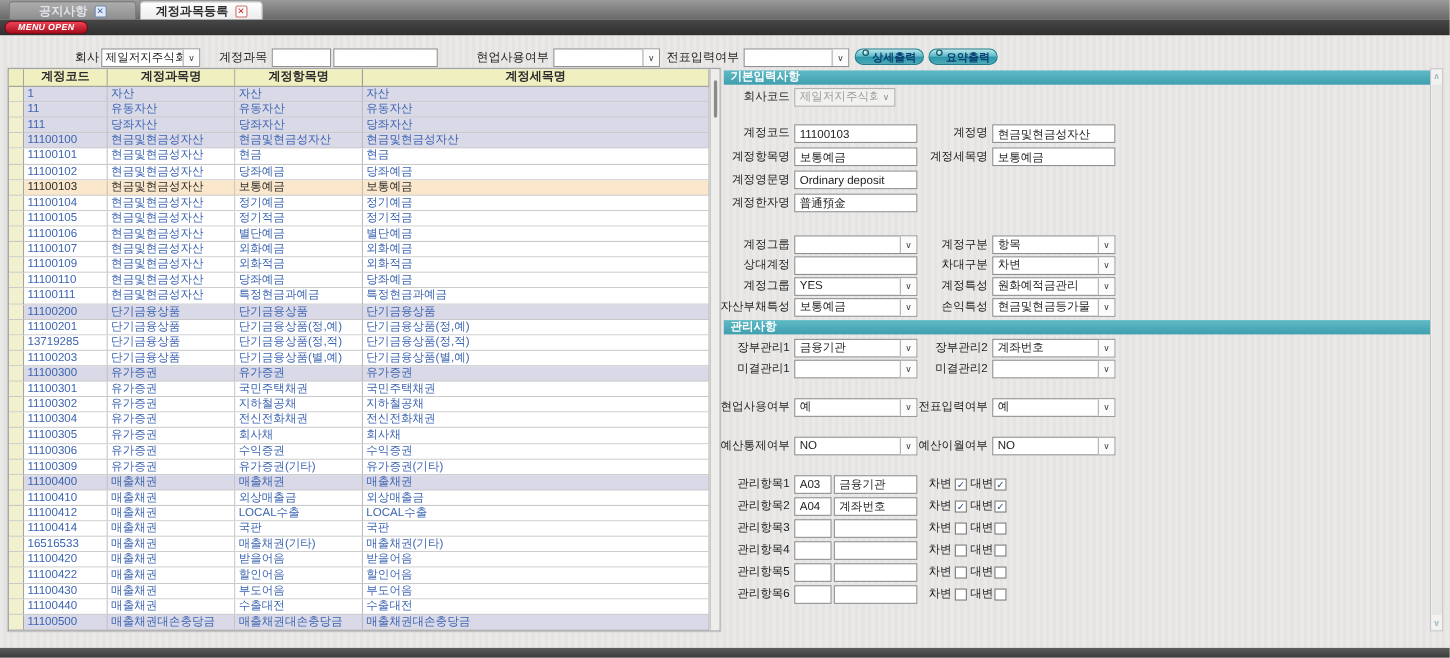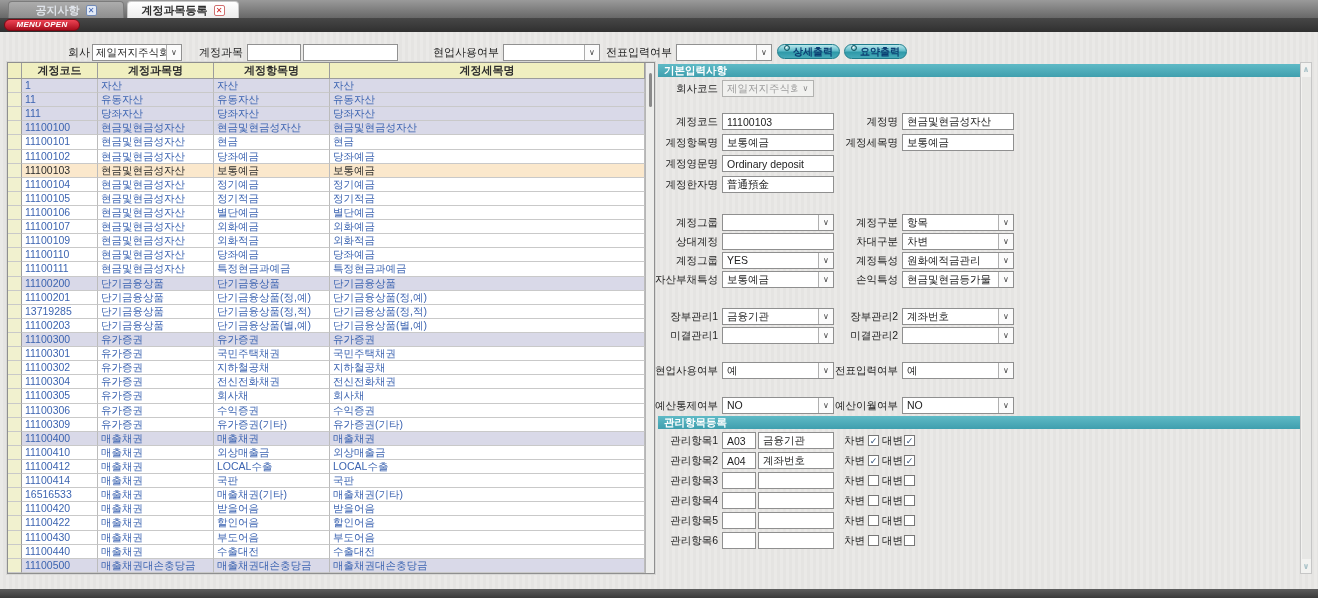--- a/index.html
+++ b/index.html
@@ -421,20 +421,21 @@
     <div class="fsel" style="left:66px;top:209px;width:112px">
       <span class="fsv">보통예금</span>
         <span class="fsa">∨</span>
     </div>
     <span class="plab lab2" style="top:209px">손익특성</span>
     <div class="fsel" style="left:246px;top:209px;width:112px">
       <span class="fsv">현금및현금등가물</span>
         <span class="fsa">∨</span>
     </div>
 
+    <div class="psec" style="top:229px">관리사항</div>
     <span class="plab lab1" style="top:246px">장부관리1</span>
     <div class="fsel" style="left:66px;top:246px;width:112px">
       <span class="fsv">금융기관</span>
         <span class="fsa">∨</span>
     </div>
     <span class="plab lab2" style="top:246px">장부관리2</span>
     <div class="fsel" style="left:246px;top:246px;width:112px">
       <span class="fsv">계좌번호</span>
         <span class="fsa">∨</span>
     </div>
@@ -464,21 +465,20 @@
     <div class="fsel" style="left:66px;top:335px;width:112px">
       <span class="fsv">NO</span>
         <span class="fsa">∨</span>
     </div>
     <span class="plab lab2" style="top:335px">예산이월여부</span>
     <div class="fsel" style="left:246px;top:335px;width:112px">
       <span class="fsv">NO</span>
         <span class="fsa">∨</span>
     </div>
 
-    <div class="psec" style="top:354px">관리항목등록</div>
     <div>
         <div class="mrow" style="top: 370px;">
           <span class="mlab">관리항목1</span>
           <input class="fin mcode" value="A03" style="top: 0px;">
           <input class="fin mname" value="금융기관" style="top: 0px;">
           <span class="dcl" style="left: 188px;">차변</span>
           <span class="cb" style="left: 212px;">✓</span>
           <span class="dcl" style="left: 226px;">대변</span>
           <span class="cb" style="left: 248px;">✓</span>
         </div>

